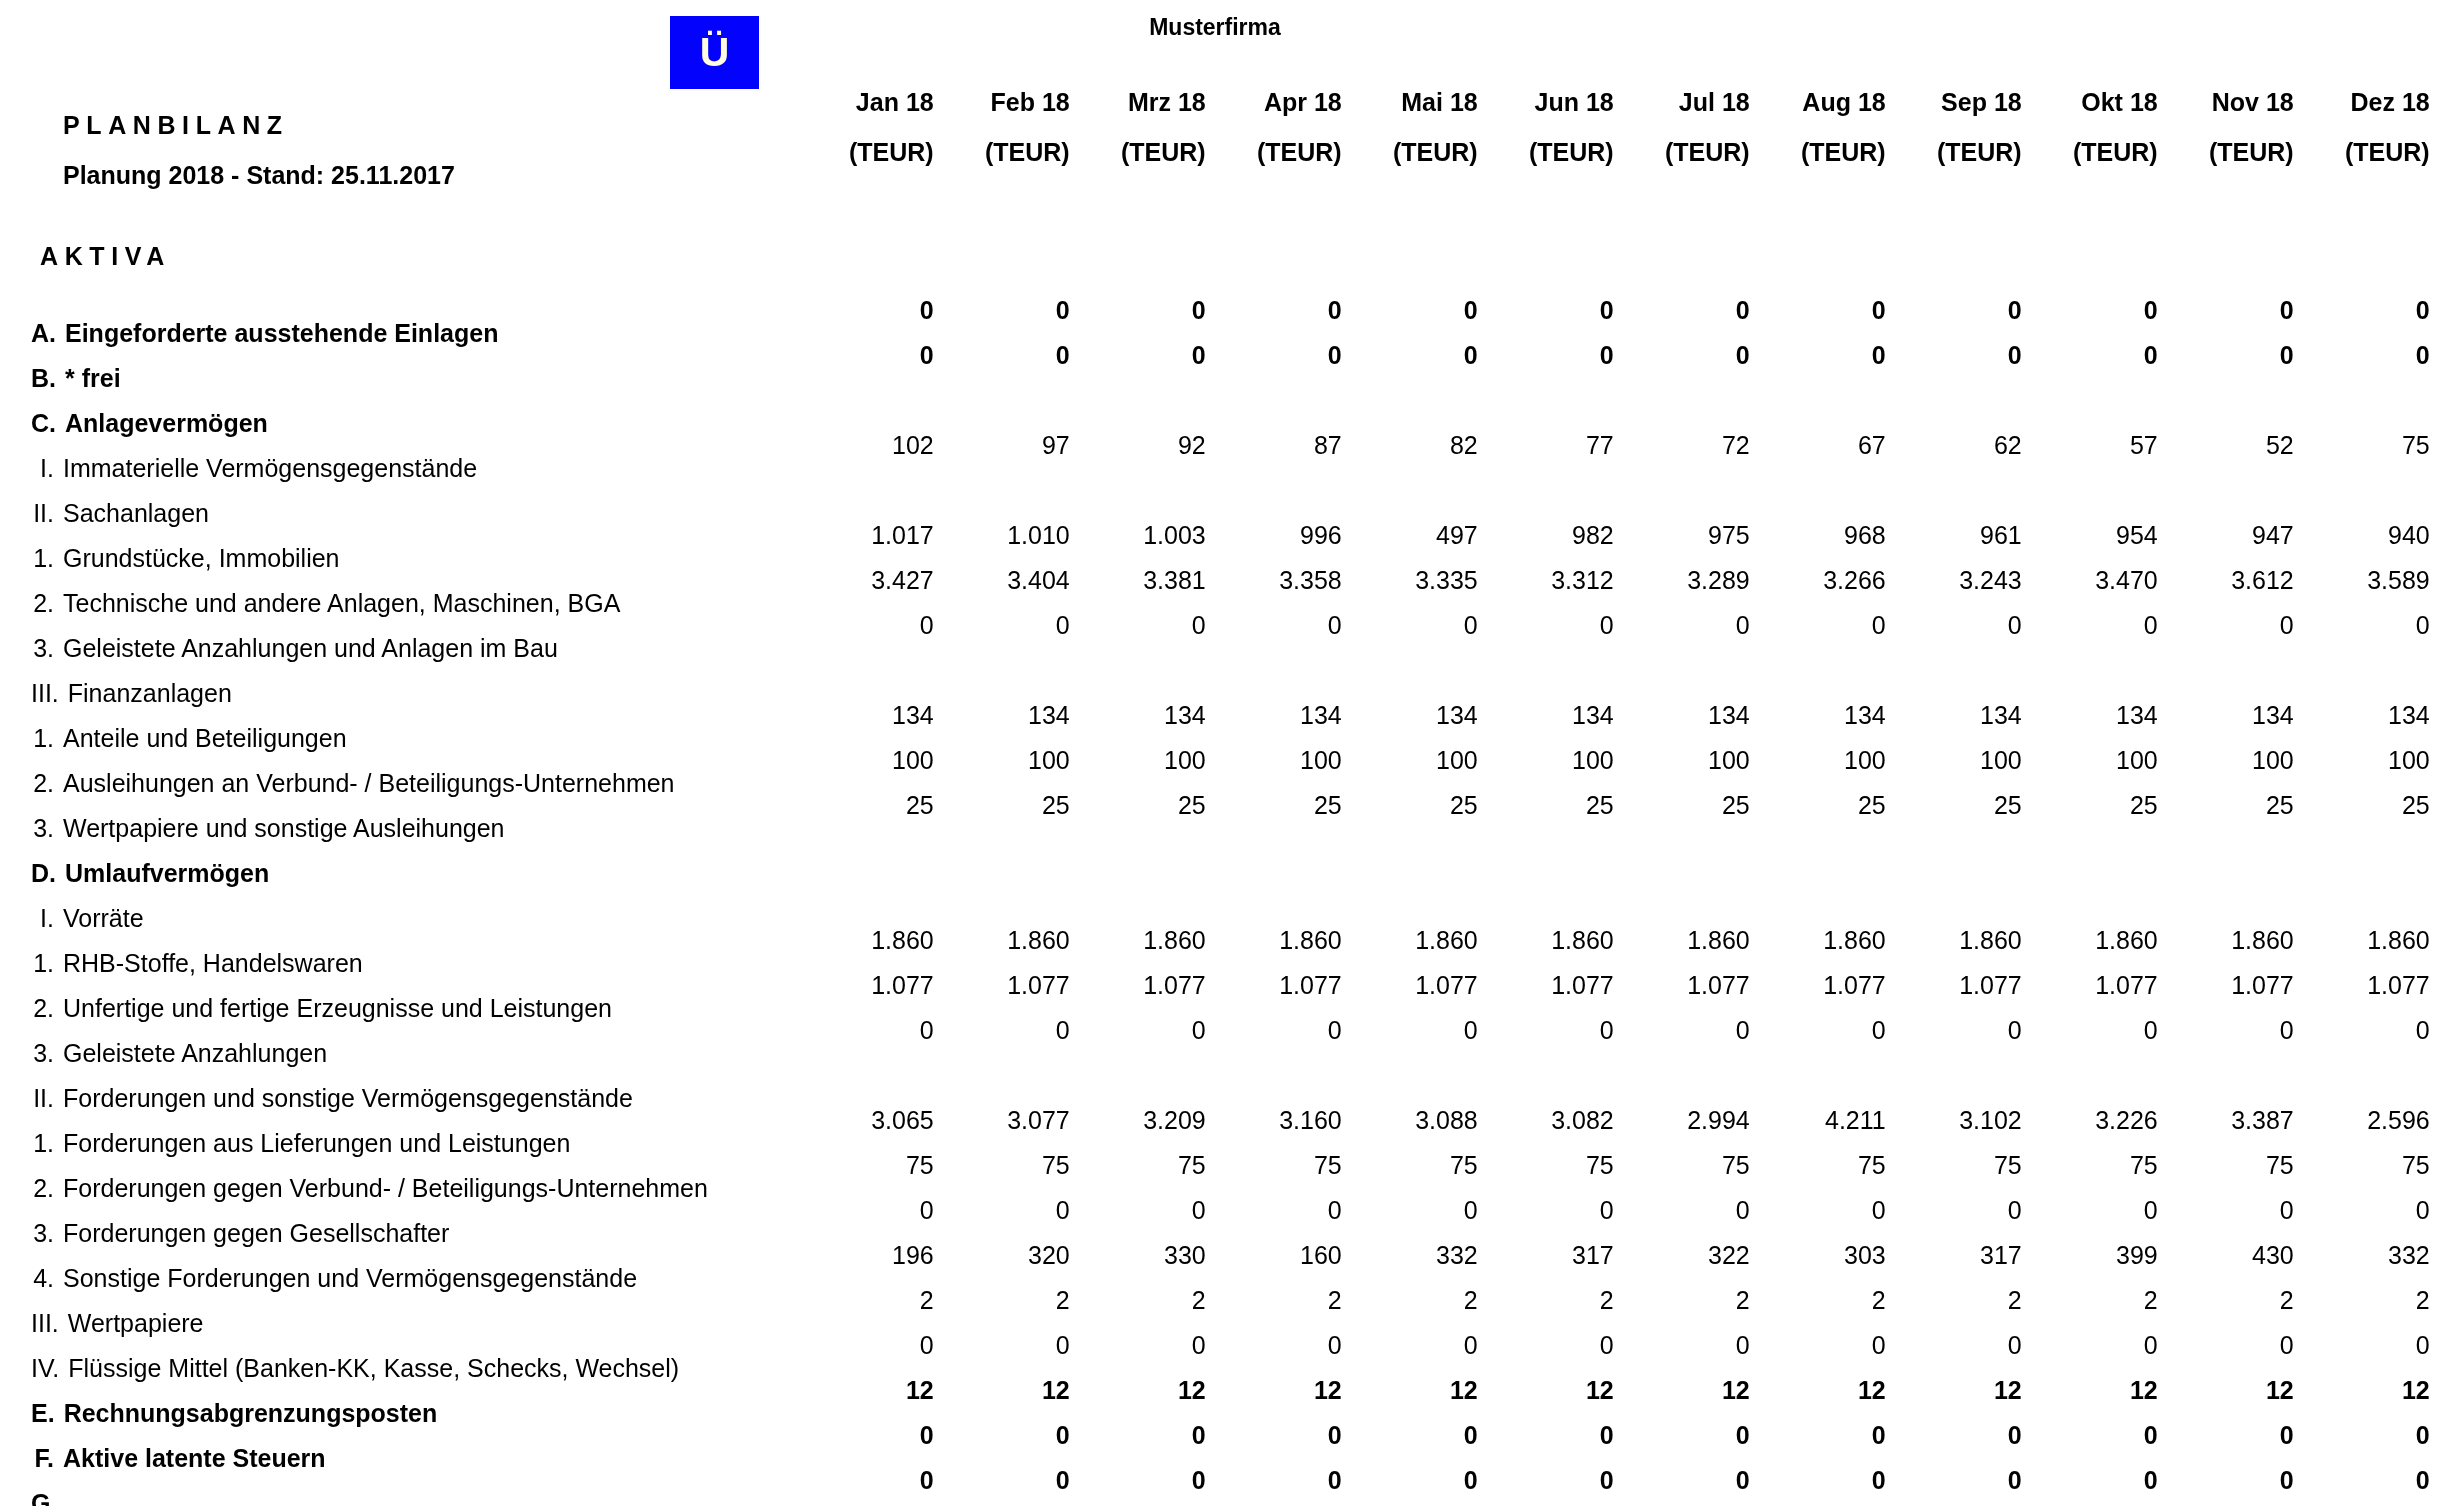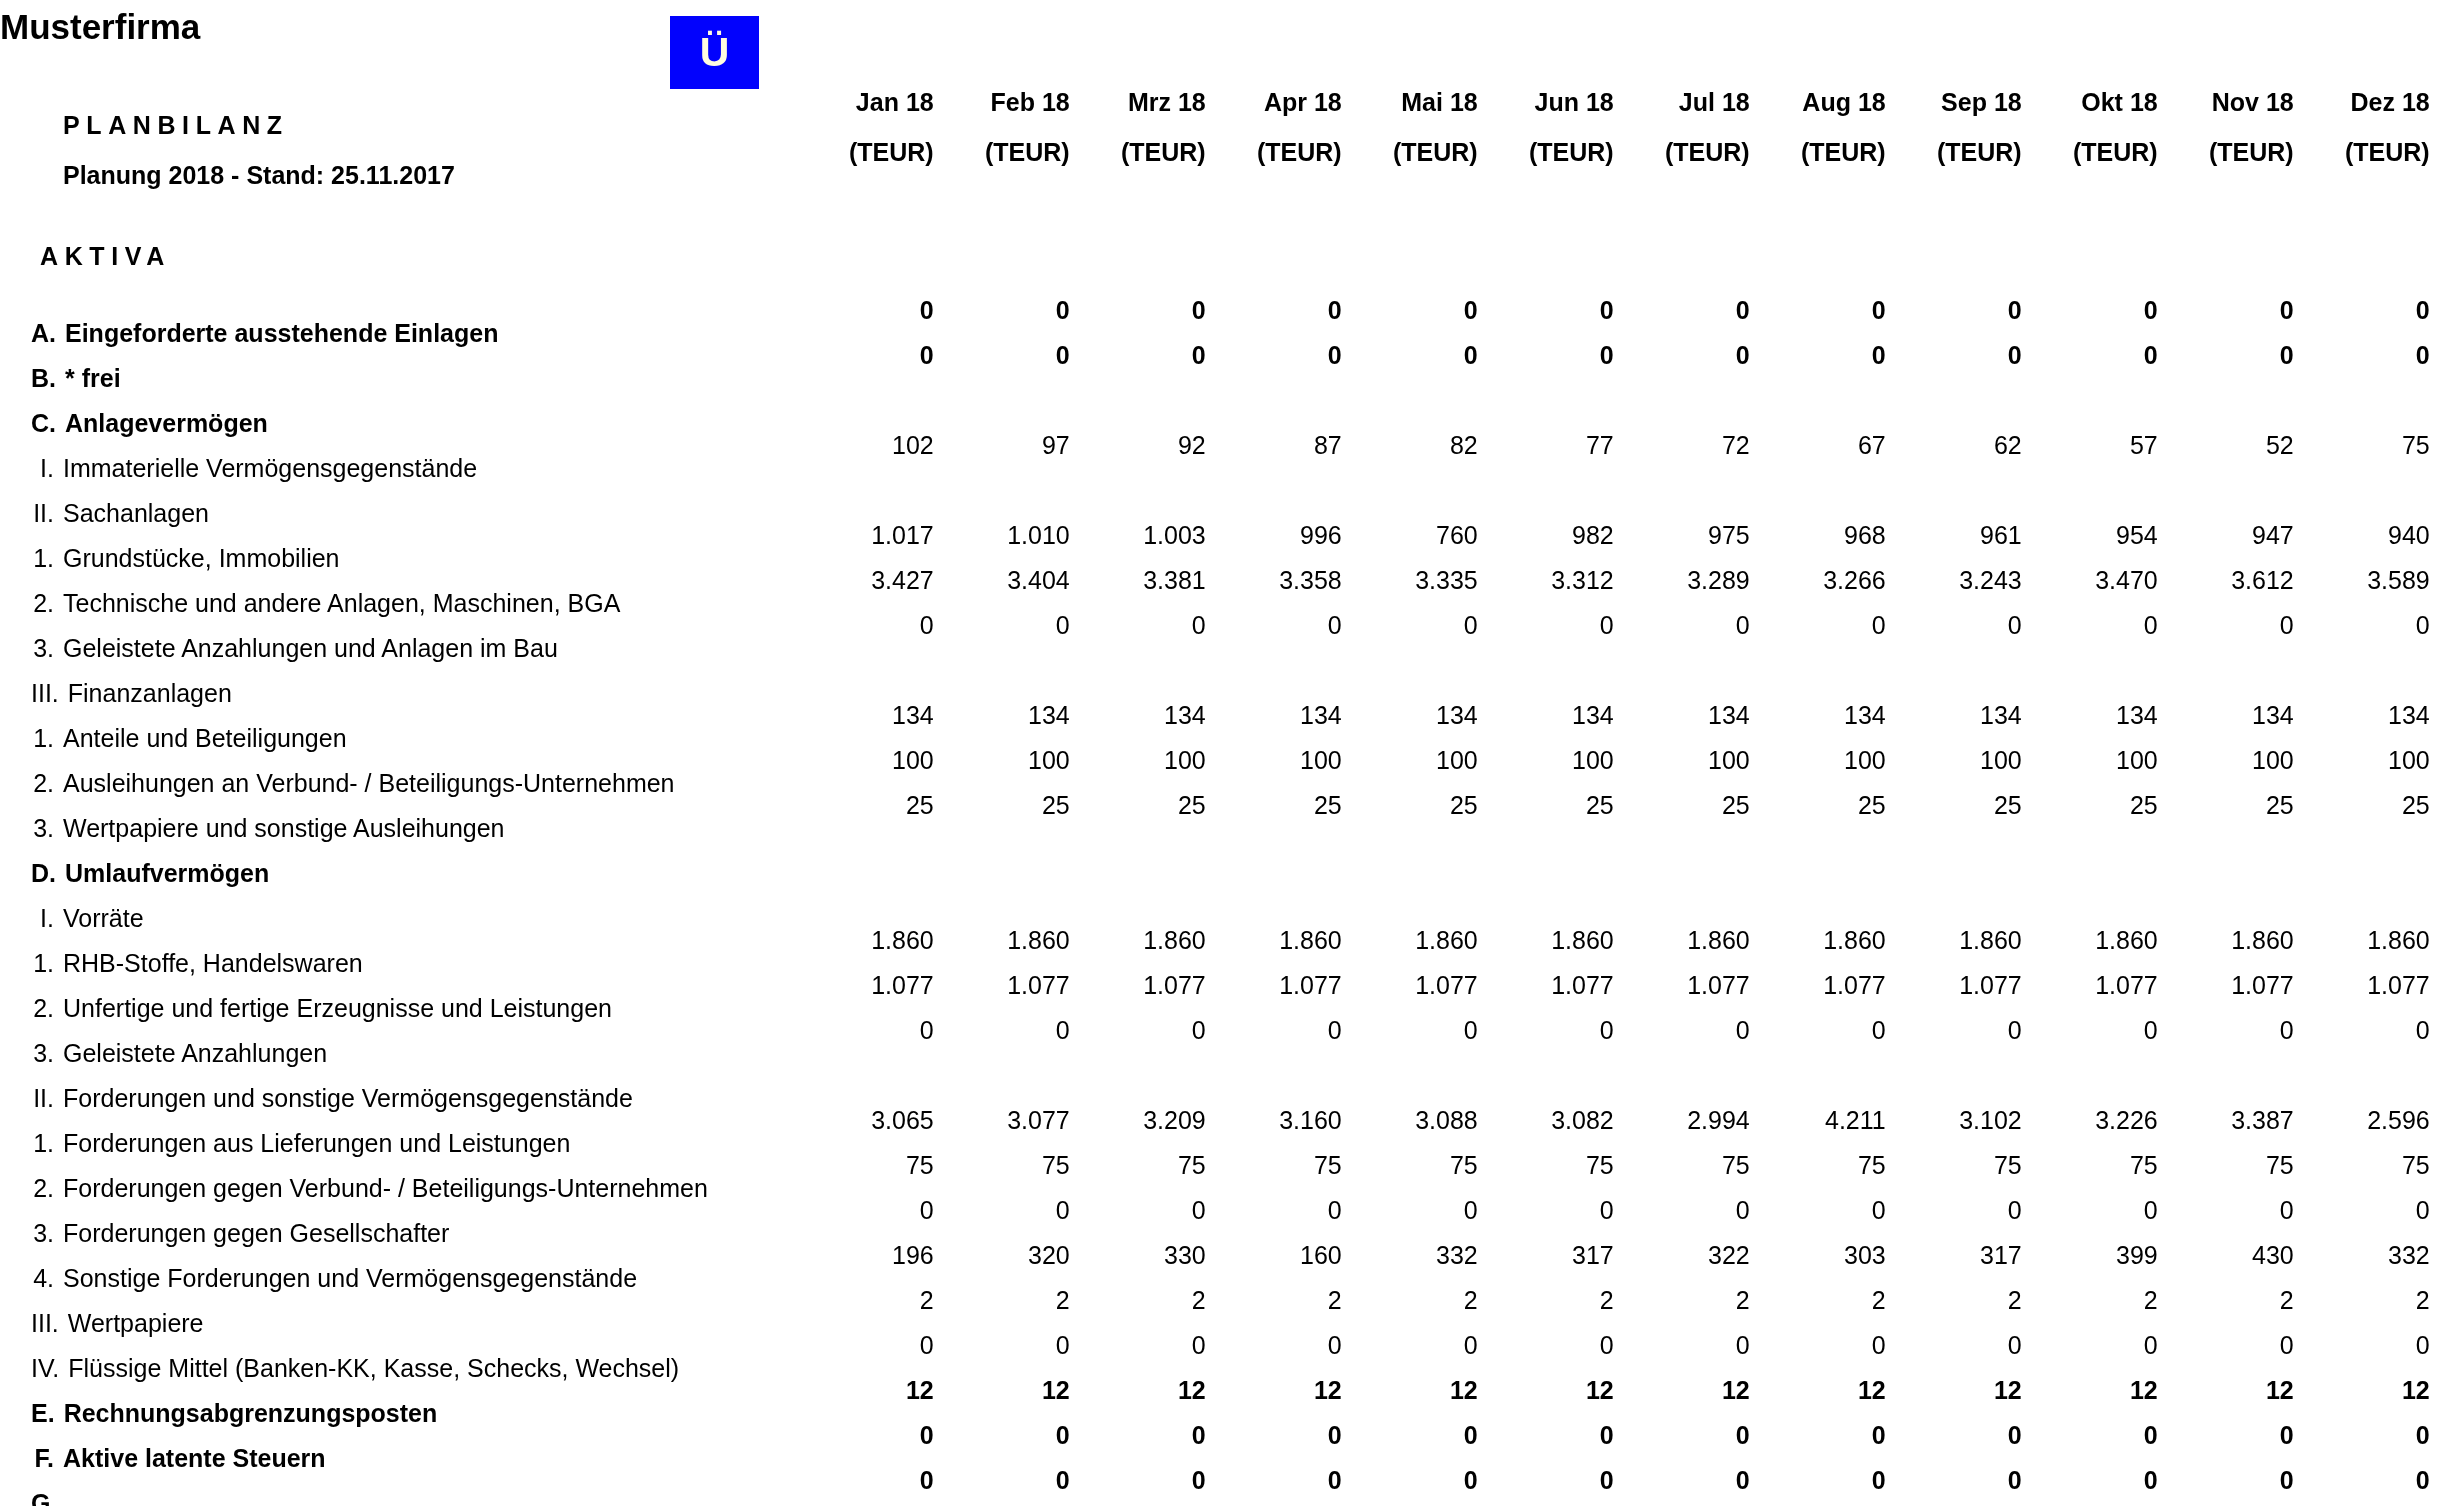--- a/index.html
+++ b/index.html
@@ -5,22 +5,22 @@
   html,body{margin:0;padding:0;}
   body{
     width:2438px;height:1507px;
     background:#ffffff;color:#000000;
     font-family:"Liberation Sans","DejaVu Sans",sans-serif;
     font-size:25px;
     position:relative;overflow:hidden;
   }
   .abs{position:absolute;}
   #page-title{
-    top:6.6px;left:0;right:8px;
-    font-weight:bold;font-size:35px;line-height:40px;
+    top:6.6px;left:0;right:8px;text-align:center;
+    font-weight:bold;font-size:23px;line-height:40px;
   }
   #nav-btn{
     left:670px;top:15.7px;width:89px;height:73px;
     background:#0202fd;border:none;
     display:flex;align-items:center;justify-content:center;
     font-family:inherit;
     font-size:41px;font-weight:bold;color:#fffce0;
     cursor:pointer;padding:0;
   }
   .grid-row{
@@ -192,21 +192,21 @@
     </div>
     <div class="grid-row">
       <div class="side">
         <span class="num">1.</span>
         <span class="lbl">Grundstücke, Immobilien</span>
       </div>
       <span class="cell">1.017</span>
       <span class="cell">1.010</span>
       <span class="cell">1.003</span>
       <span class="cell">996</span>
-      <span class="cell">760</span>
+      <span class="cell">497</span>
       <span class="cell">982</span>
       <span class="cell">975</span>
       <span class="cell">968</span>
       <span class="cell">961</span>
       <span class="cell">954</span>
       <span class="cell">947</span>
       <span class="cell">940</span>
     </div>
     <div class="grid-row">
       <div class="side">

